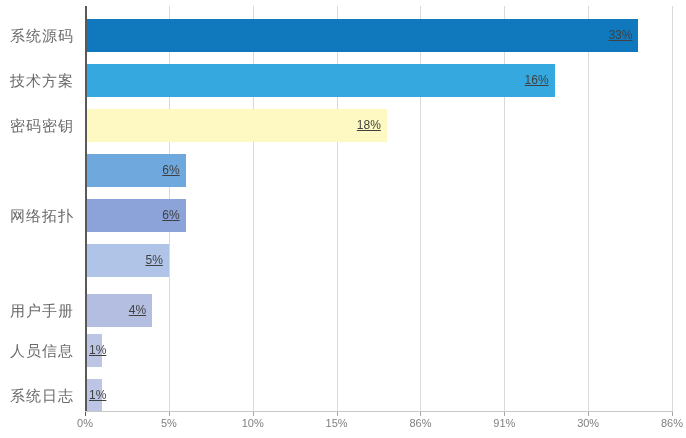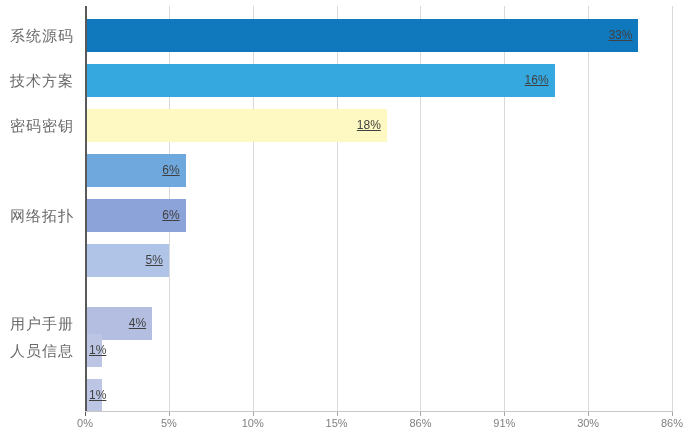--- a/index.html
+++ b/index.html
@@ -163,33 +163,34 @@
         <div class="cat-label">网络拓扑</div>
         <div class="bar" style="width: 17.1429%; background: rgb(139, 163, 216);">
           <span class="bar-value">6%</span>
         </div>
       </div>
       <div class="bar-row" style="top: 232px;">
         <div class="bar" style="width: 14.2857%; background: rgb(176, 196, 232);">
           <span class="bar-value">5%</span>
         </div>
       </div>
-      <div class="bar-row" style="top: 295px;">
+      <div class="bar-row" style="top: 282px;">
         <div class="cat-label">用户手册</div>
         <div class="bar" style="width: 11.4286%; background: rgb(180, 190, 224);">
           <span class="bar-value">4%</span>
         </div>
       </div>
       <div class="bar-row" style="top: 322px;">
         <div class="cat-label">人员信息</div>
         <div class="bar small" style="width: 2.85714%; background: rgb(188, 197, 227);">
           <span class="bar-value">1%</span>
         </div>
       </div>
       <div class="bar-row" style="top: 367px;">
+        <div class="cat-label">系统日志</div>
         <div class="bar small" style="width: 2.85714%; background: rgb(188, 197, 227);">
           <span class="bar-value">1%</span>
         </div>
       </div>
     </div>
 
   <div id="x-axis-line"></div>
   <div id="x-labels">
       <span class="x-label" style="left: 0%;">0%</span>
       <span class="x-label" style="left: 14.2857%;">5%</span>

